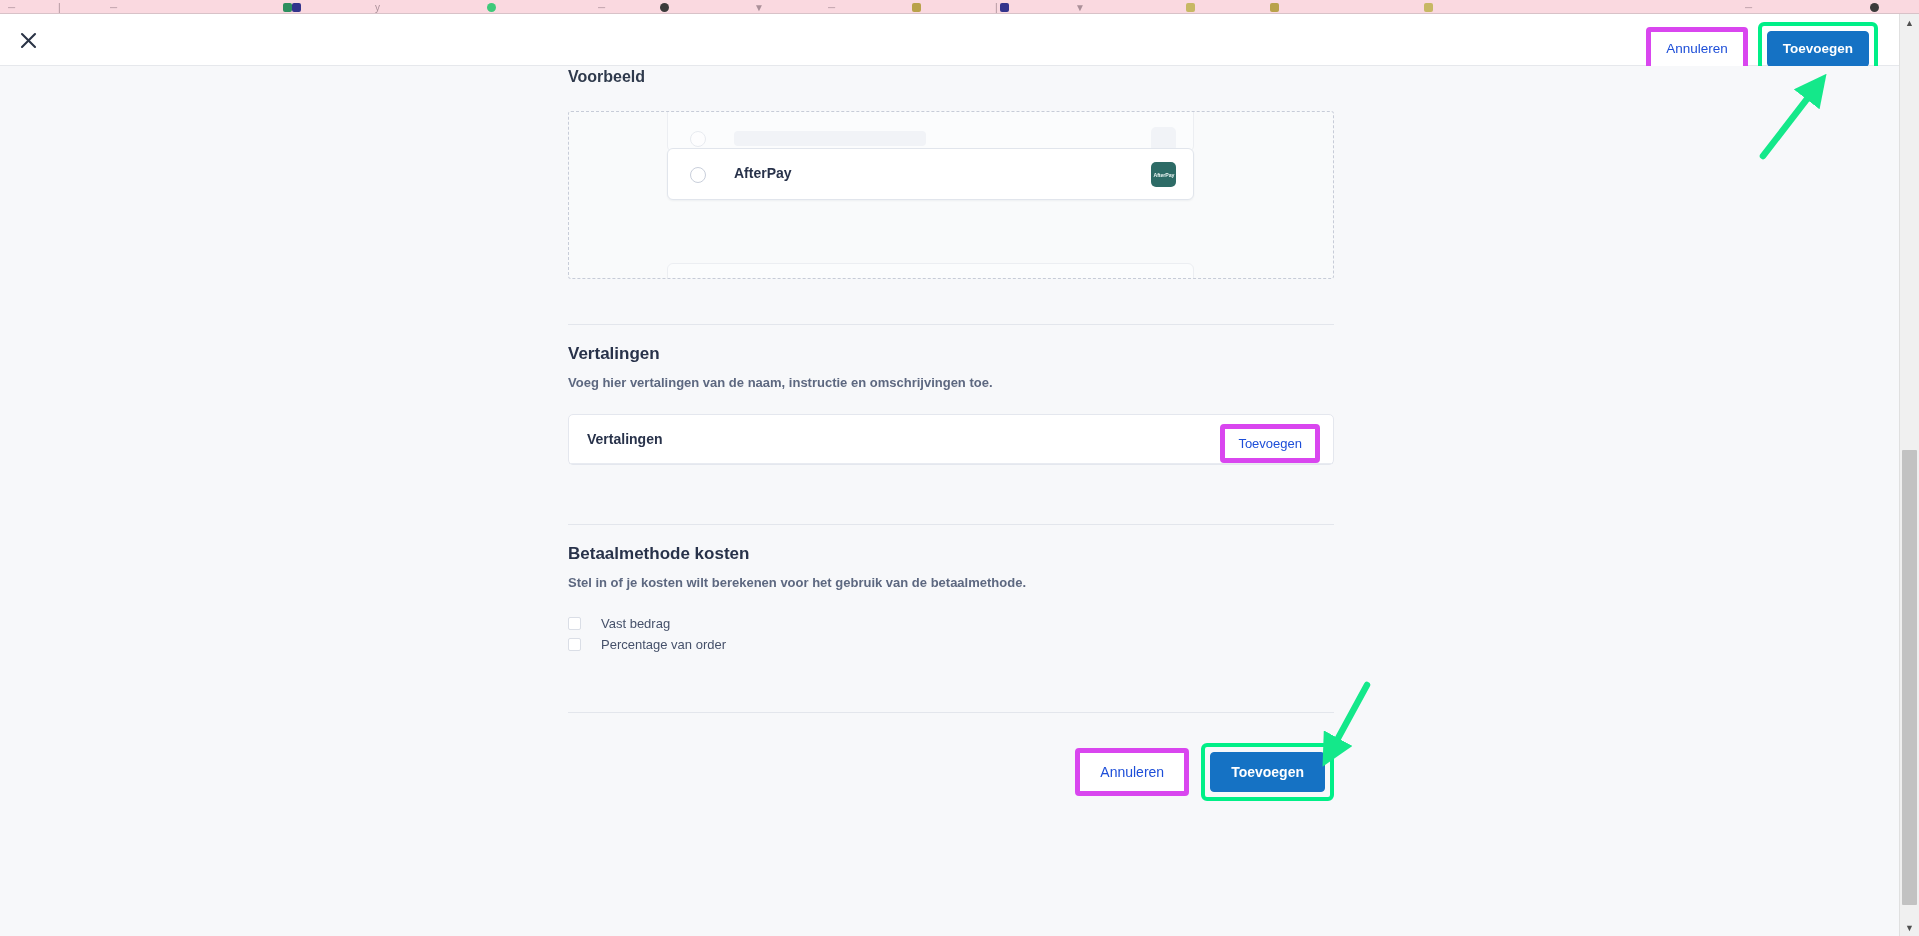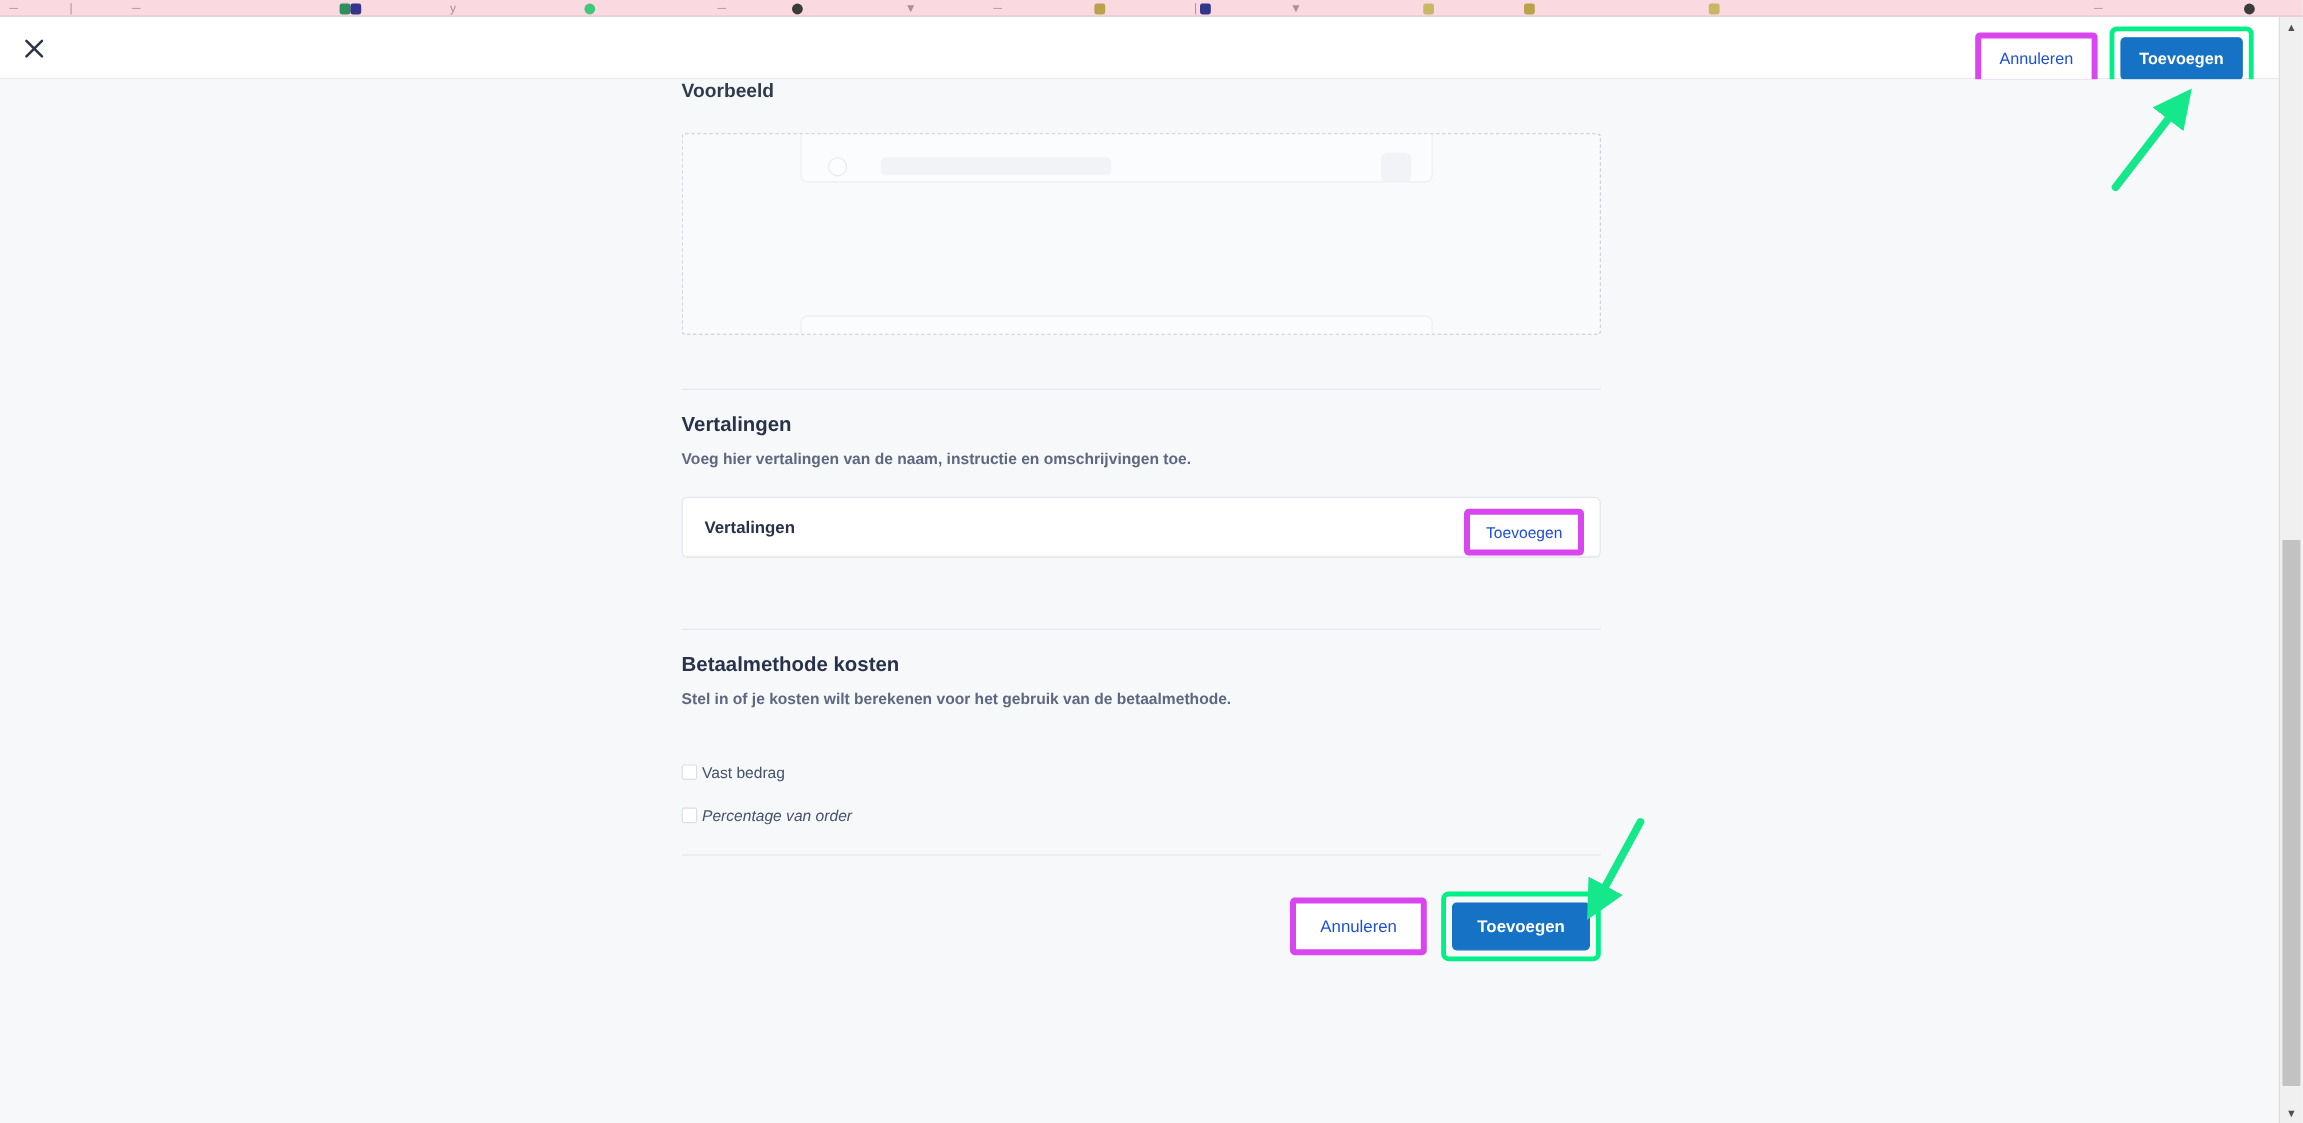--- a/index.html
+++ b/index.html
@@ -178,23 +178,22 @@
   .card-body { height: 51px; position: relative; }
   .card-empty {
     position: absolute; left: 18px; top: 17px;
     font-size: 13.5px; font-style: italic; color: #4d586f;
   }
 
   
   .ck-title { position: absolute; left: 0; top: 478px; }
   .ck-desc  { position: absolute; left: 0; top: 509px; }
   .ck-row {
-    position: absolute; left: 0; display: flex; align-items: center; gap: 4px;
+    position: absolute; left: 0; display: flex; align-items: center; gap: 20px;
     cursor: pointer;
-    margin-top: 20px;
   }
   .ck-box {
     width: 13px; height: 13px;
     border: 1px solid #dadee6; border-radius: 2px; background: #fff;
   }
   .ck-label { font-size: 13px; color: #46516a; }
 
   
   .footer-actions {
     position: absolute; right: 0; display: flex; align-items: center; gap: 12px;
@@ -271,20 +270,27 @@
 
       <div class="section-label preview-label">Voorbeeld</div>
 
       <div class="preview-box">
         <div class="pv-row top">
           <span class="pv-radio"></span>
           <span class="pv-skel"></span>
           <span class="pv-skel-chip"></span>
         </div>
 
+        <div class="pv-row active">
+          <span class="pv-radio"></span>
+          <span class="pv-name">AfterPay</span>
+          <span class="pv-badge">
+            <span>AfterPay</span>
+          </span>
+        </div>
 
         <div class="pv-row bottom">
           
           
           
         </div>
       </div>
 
       <div class="divider" style="top:258px;"></div>
 
@@ -301,21 +307,21 @@
       <div class="divider" style="top:458px;"></div>
 
       <div class="section-title ck-title">Betaalmethode kosten</div>
       <div class="section-desc ck-desc">Stel in of je kosten wilt berekenen voor het gebruik van de betaalmethode.</div>
 
       <div class="ck-row" style="top:550px;">
         <span class="ck-box"></span>
         <span class="ck-label">Vast bedrag</span>
       </div>
 
-      <div class="ck-row" style="top:586px;font-style:italic;">
+      <div class="ck-row" style="top:571px;">
         <span class="ck-box"></span>
         <span class="ck-label">Percentage van order</span>
       </div>
 
       <div class="divider" style="top:646px;"></div>
 
       <div class="footer-actions" style="top:677px;">
         <button class="btn btn-secondary btn-lg">Annuleren</button>
         <span class="hl-ring">
           <button class="btn btn-primary btn-lg">Toevoegen</button>

